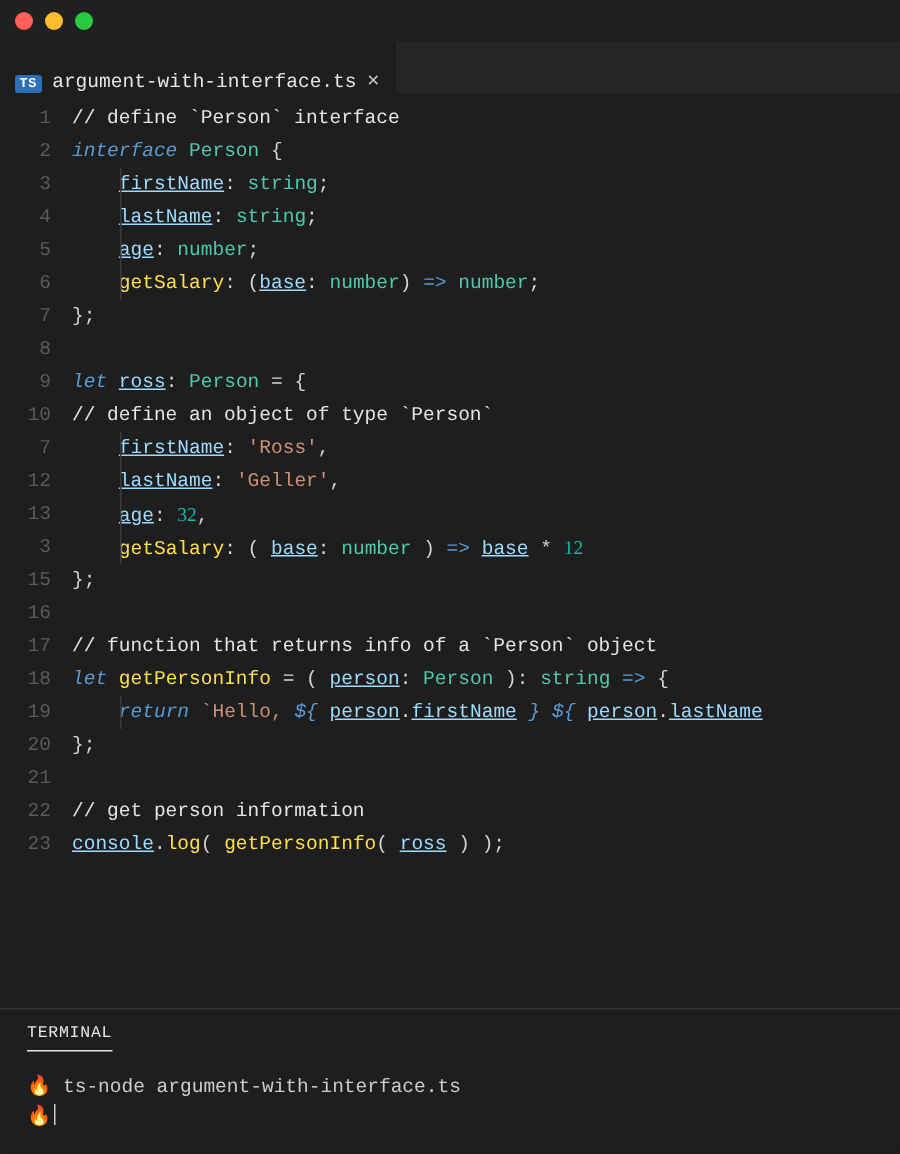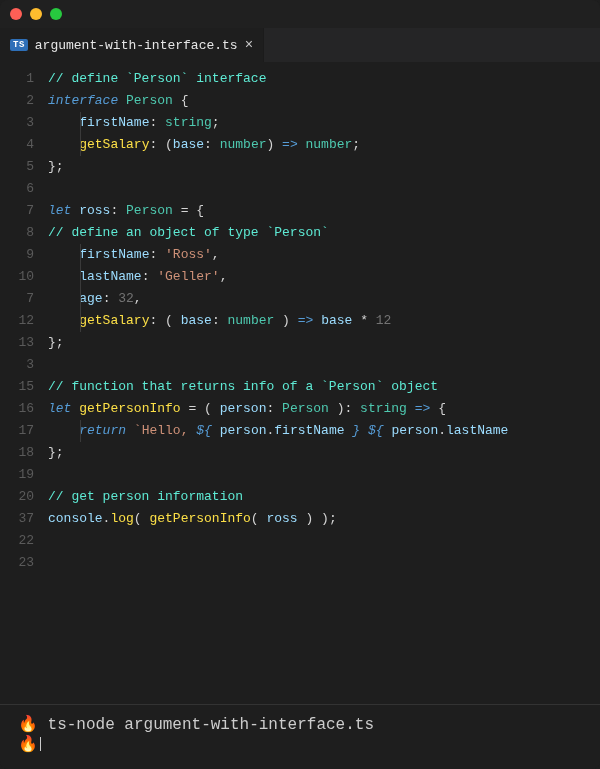--- a/index.html
+++ b/index.html
@@ -28,21 +28,21 @@
   .tl.red { background: #ff5f56; }
   .tl.yellow { background: #ffbd2e; }
   .tl.green { background: #27c93f; }
   .tabbar {
     height: 34px;
     background: #252526;
     display: flex; align-items: stretch;
   }
   .tab {
     background: #1e1e1e;
-    display: flex; align-items: center;
+    display: flex; align-items: flex-end;
     padding: 0 10px;
     gap: 7px;
     border-right: 1px solid #1b1b1b;
     font-size: 13px;
     color: #e6e6e6;
   }
   .ts-badge {
     font-size: 9px; font-weight: 700;
     background: #2e6fb8; color: #fff;
     border-radius: 2px;
@@ -72,26 +72,26 @@
     white-space: pre;
   }
   .code { flex: 1; position: relative; }
   .code div.line { position: relative; }
   .indent-guide {
     position: absolute;
     top: 0; bottom: 0; width: 1px;
     background: #3a3a3a;
   }
   
-  .c-comment { color: #5eead4; }
+  .c-comment { color: #e5e5e5; }
   .c-kw      { color: #569cd6; font-style: italic; }
   .c-type    { color: #4ec9b0; }
-  .c-prop    { color: #9cdcfe; }
+  .c-prop    { color: #9cdcfe; text-decoration: underline; }
   .c-str     { color: #ce9178; }
-  .c-num     { color: #737373; }
+  .c-num     { color: #14b8a6; font-family: Liberation Serif, serif; }
   .c-fn      { color: #fde047; }
   .c-punc    { color: #d4d4d4; }
 
   .panel {
     border-top: 1px solid #333;
     padding: 10px 18px 14px 18px;
     background: #1e1e1e;
   }
   .panel-header {
     display: flex;
@@ -102,21 +102,21 @@
   }
   .panel-tab {
     color: #9a9a9a;
     padding-bottom: 5px;
   }
   .panel-tab.active {
     color: #e6e6e6;
     border-bottom: 1px solid #e6e6e6;
   }
   .term {
-    font-size: 16px;
+    font-size: 13px;
     color: #cccccc;
     line-height: 20px;
   }
   .cursor {
     display: inline-block;
     width: 1px; height: 14px;
     background: #cccccc;
     vertical-align: -2px;
     margin-left: 2px;
   }
@@ -155,28 +155,30 @@
         <div>7</div>
         <div>12</div>
         <div>13</div>
         <div>3</div>
         <div>15</div>
         <div>16</div>
         <div>17</div>
         <div>18</div>
         <div>19</div>
         <div>20</div>
-        <div>37</div>
+        <div>21</div>
         <div>22</div>
         <div>23</div>
       </div>
     <div class="code" id="code">
         <div class="line"><span></span><span class="c-comment">// define `Person` interface</span></div>
         <div class="line"><span></span><span class="c-kw">interface </span><span class="c-type">Person</span><span class="c-punc"> {</span></div>
         <div class="line"><span class="indent-guide" style="left: 32px;"></span><span>    </span><span class="c-prop">firstName</span><span class="c-punc">: </span><span class="c-type">string</span><span class="c-punc">;</span></div>
+        <div class="line"><span class="indent-guide" style="left: 32px;"></span><span>    </span><span class="c-prop">lastName</span><span class="c-punc">: </span><span class="c-type">string</span><span class="c-punc">;</span></div>
+        <div class="line"><span class="indent-guide" style="left: 32px;"></span><span>    </span><span class="c-prop">age</span><span class="c-punc">: </span><span class="c-type">number</span><span class="c-punc">;</span></div>
         <div class="line"><span class="indent-guide" style="left: 32px;"></span><span>    </span><span class="c-fn">getSalary</span><span class="c-punc">: (</span><span class="c-prop">base</span><span class="c-punc">: </span><span class="c-type">number</span><span class="c-punc">) </span><span class="c-kw">=&gt;</span><span class="c-punc"> </span><span class="c-type">number</span><span class="c-punc">;</span></div>
         <div class="line"><span></span><span class="c-punc">};</span></div>
         <div class="line"><span></span></div>
         <div class="line"><span></span><span class="c-kw">let</span><span class="c-punc"> </span><span class="c-prop">ross</span><span class="c-punc">: </span><span class="c-type">Person</span><span class="c-punc"> = {</span></div>
         <div class="line"><span></span><span class="c-comment">// define an object of type `Person`</span></div>
         <div class="line"><span class="indent-guide" style="left: 32px;"></span><span>    </span><span class="c-prop">firstName</span><span class="c-punc">: </span><span class="c-str">'Ross'</span><span class="c-punc">,</span></div>
         <div class="line"><span class="indent-guide" style="left: 32px;"></span><span>    </span><span class="c-prop">lastName</span><span class="c-punc">: </span><span class="c-str">'Geller'</span><span class="c-punc">,</span></div>
         <div class="line"><span class="indent-guide" style="left: 32px;"></span><span>    </span><span class="c-prop">age</span><span class="c-punc">: </span><span class="c-num">32</span><span class="c-punc">,</span></div>
         <div class="line"><span class="indent-guide" style="left: 32px;"></span><span>    </span><span class="c-fn">getSalary</span><span class="c-punc">: ( </span><span class="c-prop">base</span><span class="c-punc">: </span><span class="c-type">number</span><span class="c-punc"> ) </span><span class="c-kw">=&gt;</span><span class="c-punc"> </span><span class="c-prop">base</span><span class="c-punc"> * </span><span class="c-num">12</span></div>
         <div class="line"><span></span><span class="c-punc">};</span></div>
@@ -185,19 +187,22 @@
         <div class="line"><span></span><span class="c-kw">let</span><span class="c-punc"> </span><span class="c-fn">getPersonInfo</span><span class="c-punc"> = ( </span><span class="c-prop">person</span><span class="c-punc">: </span><span class="c-type">Person</span><span class="c-punc"> ): </span><span class="c-type">string</span><span class="c-punc"> </span><span class="c-kw">=&gt;</span><span class="c-punc"> {</span></div>
         <div class="line"><span class="indent-guide" style="left: 32px;"></span><span>    </span><span class="c-kw">return</span><span class="c-punc"> </span><span class="c-str">`Hello, </span><span class="c-kw">${</span><span class="c-punc"> </span><span class="c-prop">person</span><span class="c-punc">.</span><span class="c-prop">firstName</span><span class="c-punc"> </span><span class="c-kw">}</span><span class="c-str"> </span><span class="c-kw">${</span><span class="c-punc"> </span><span class="c-prop">person</span><span class="c-punc">.</span><span class="c-prop">lastName</span></div>
         <div class="line"><span></span><span class="c-punc">};</span></div>
         <div class="line"><span></span></div>
         <div class="line"><span></span><span class="c-comment">// get person information</span></div>
         <div class="line"><span></span><span class="c-prop">console</span><span class="c-punc">.</span><span class="c-fn">log</span><span class="c-punc">( </span><span class="c-fn">getPersonInfo</span><span class="c-punc">( </span><span class="c-prop">ross</span><span class="c-punc"> ) );</span></div>
       </div>
   </div>
 
   <div class="panel">
+    <div class="panel-header">
+      <div class="panel-tab active">TERMINAL</div>
+    </div>
     <div class="term">
       <div><span>🔥</span> <span>ts-node argument-with-interface.ts</span></div>
       <div><span>🔥</span><span class="cursor"></span></div>
     </div>
   </div>
 
 </div>
 
 </body></html>

